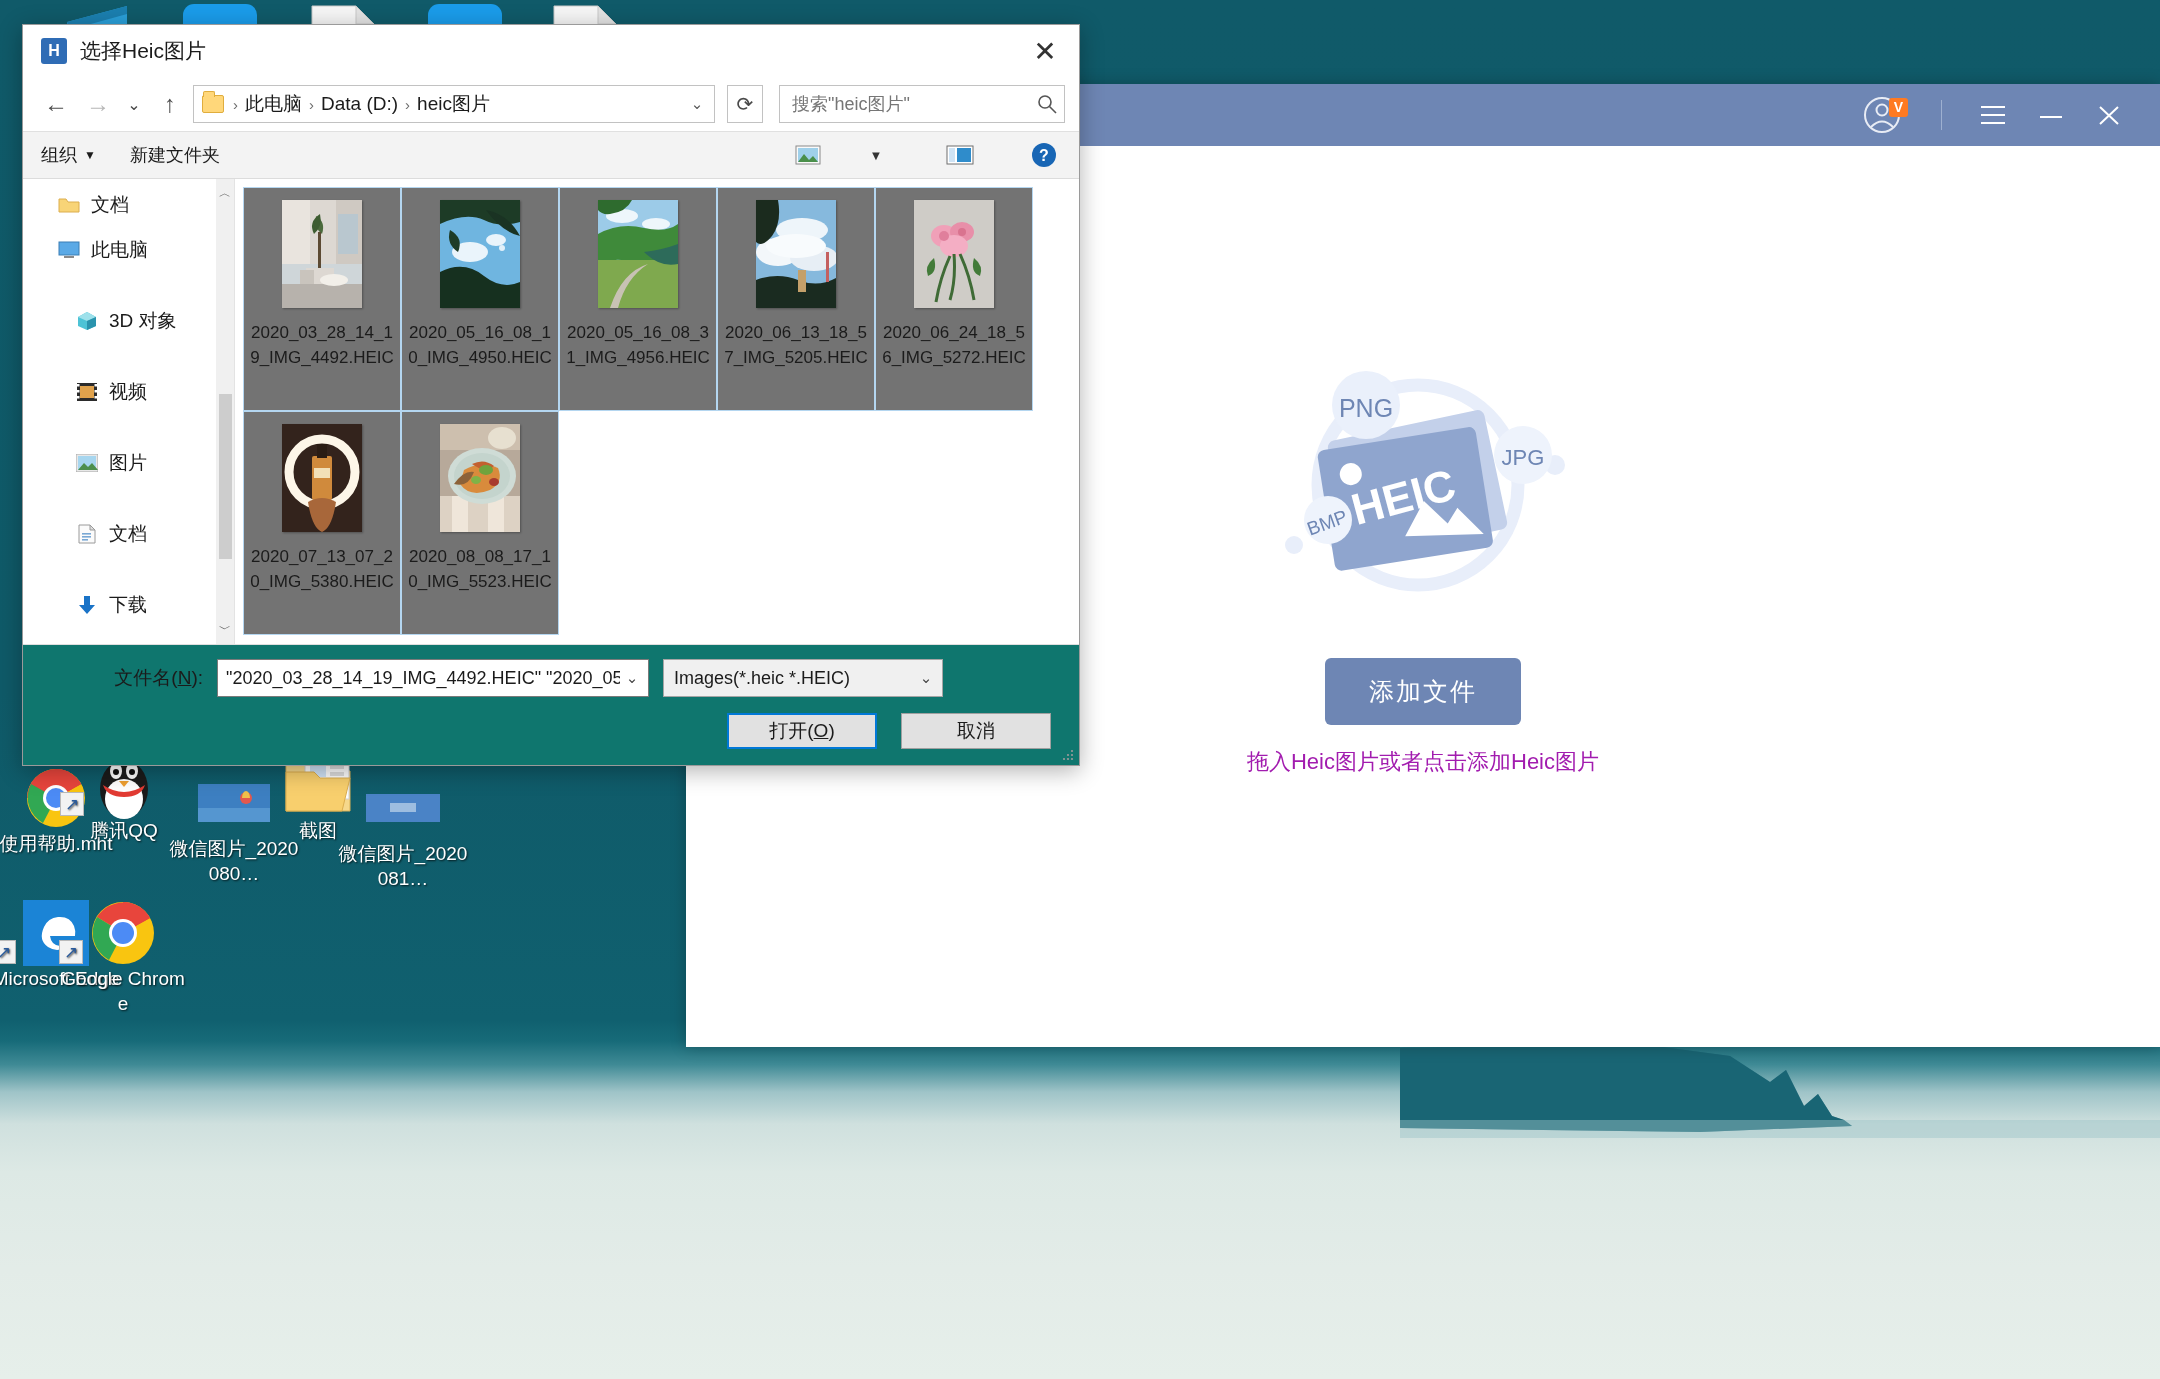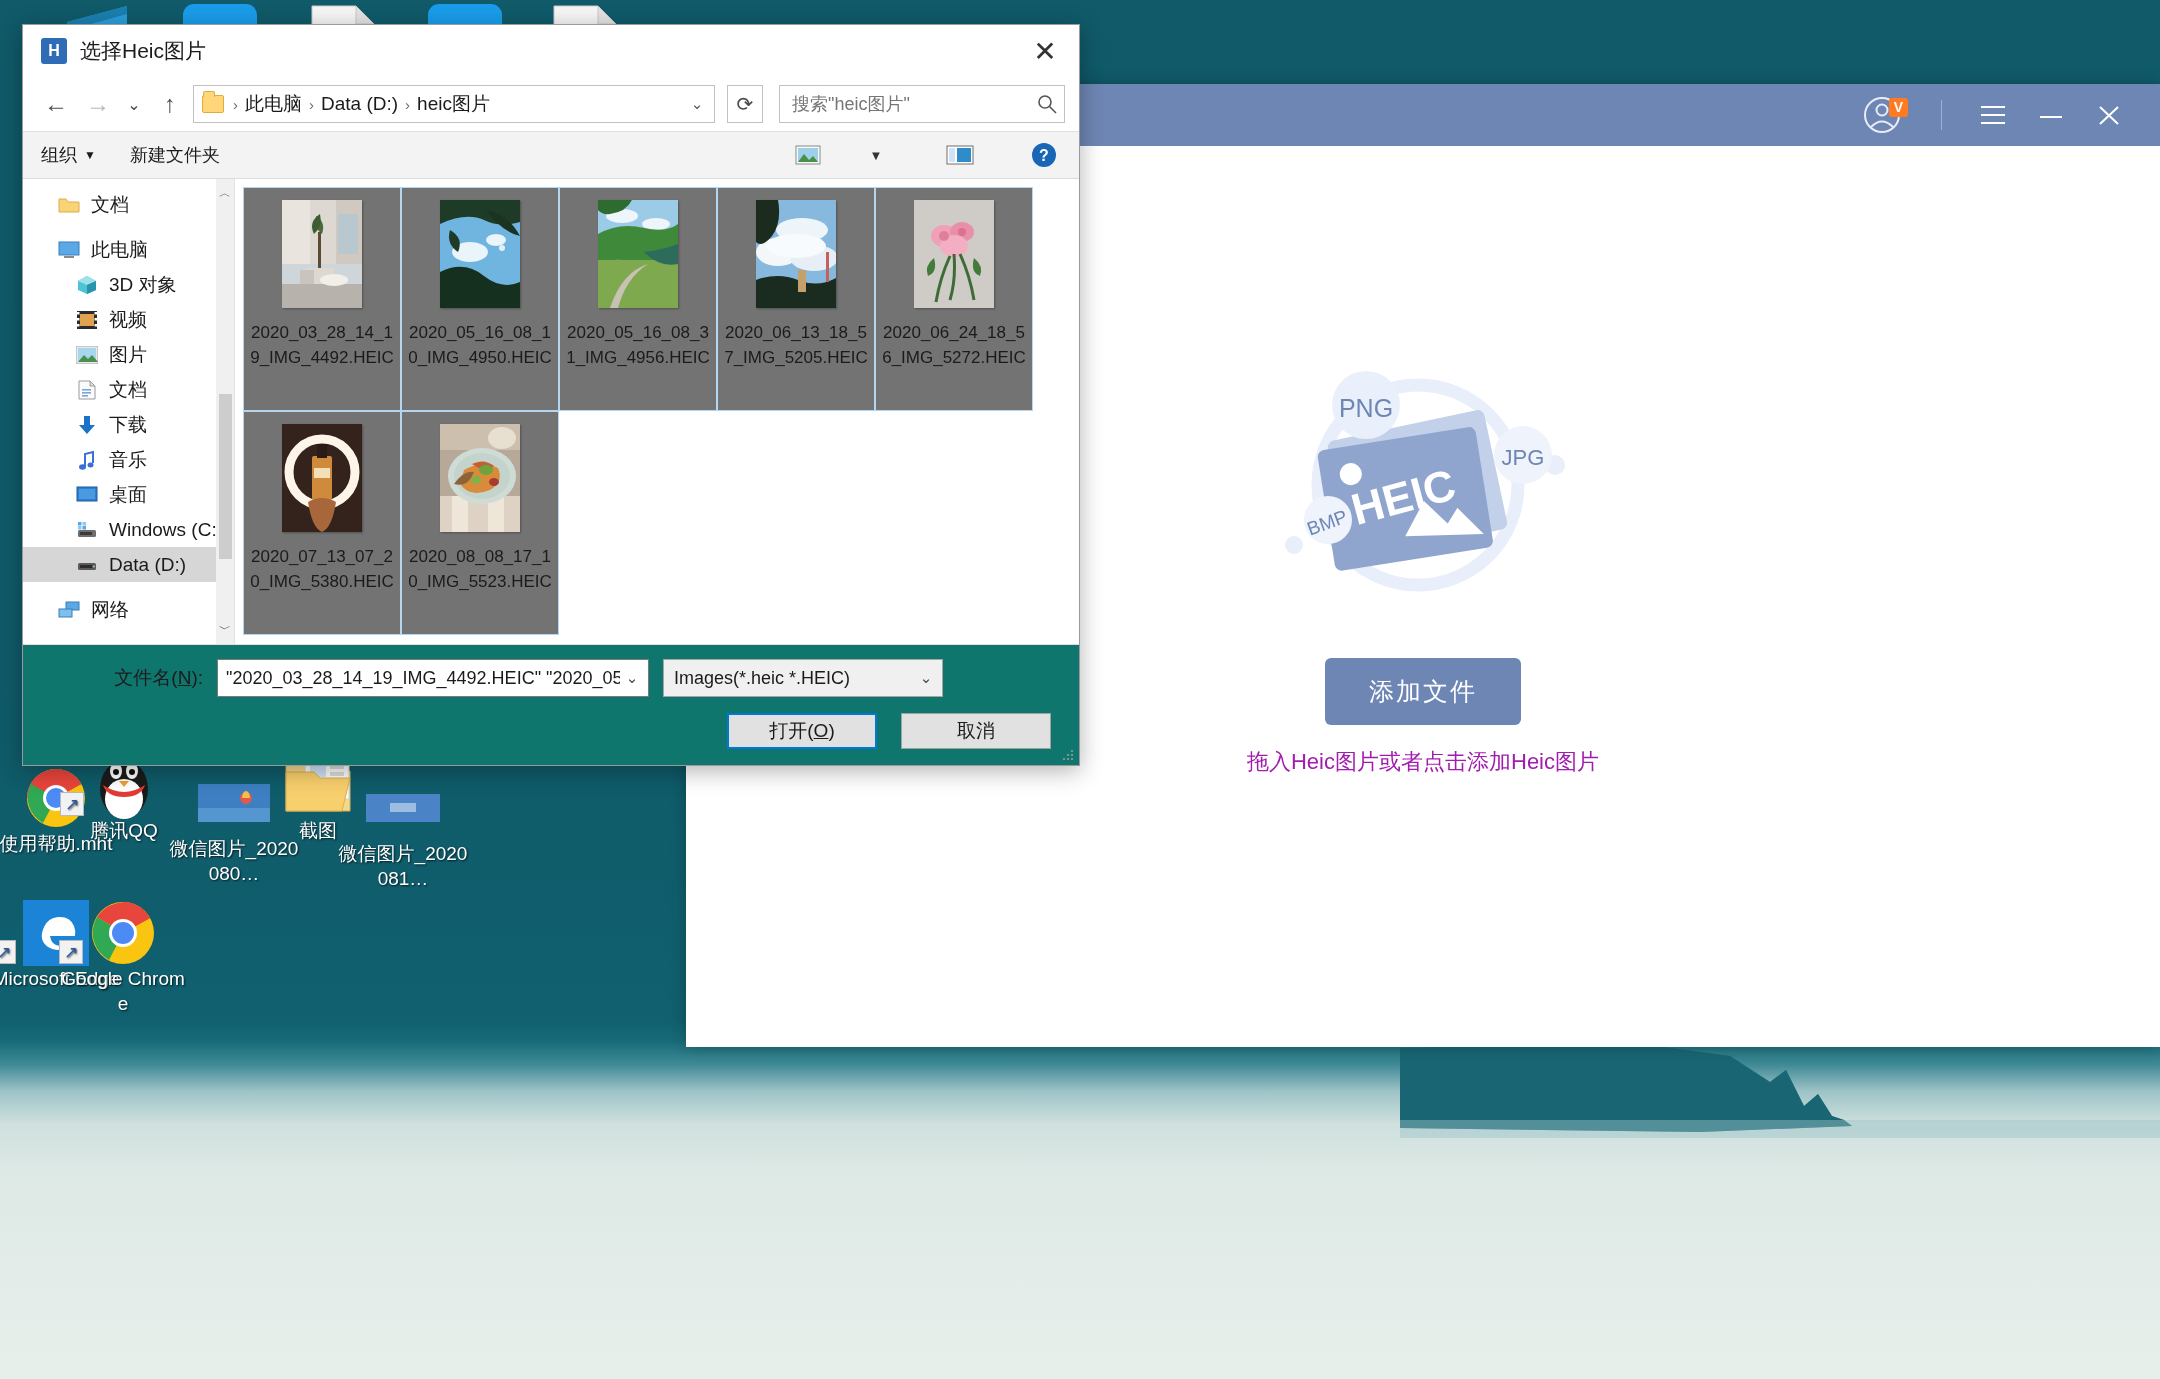--- a/index.html
+++ b/index.html
@@ -153,21 +153,21 @@
 
   #dlg-main { flex:1; display:flex; min-height:0; }
   #sidebar {
     width: 212px; background:#fff; border-right:1px solid #e3e3e3;
     padding: 8px 0 0 0; position:relative; overflow:hidden;
   }
   .sb-item {
     height: 35px; display:flex; align-items:center; gap: 10px;
     padding-left: 34px; font-size: 19px; color:#1b1b1b; cursor:pointer; white-space:nowrap;
   }
-  .sb-item.child { padding-left: 52px; }
+  .sb-item.child { padding-left: 52px; margin-top: 36px; }
   .sb-item.sel { background:#d6d6d6; }
   .sb-ico { width: 24px; height: 24px; flex-shrink:0; display:flex; align-items:center; justify-content:center; }
 
   #sb-scroll {
     position:absolute; right:0; top:0; width:18px; height:100%;
     background:#f0f0f0; display:flex; flex-direction:column; align-items:center;
     justify-content:space-between; font-size:12px; color:#5c5c5c;
   }
   #sb-thumb { position:absolute; right:2px; top:215px; width:13px; height:165px; background:#cdcdcd; }
 

